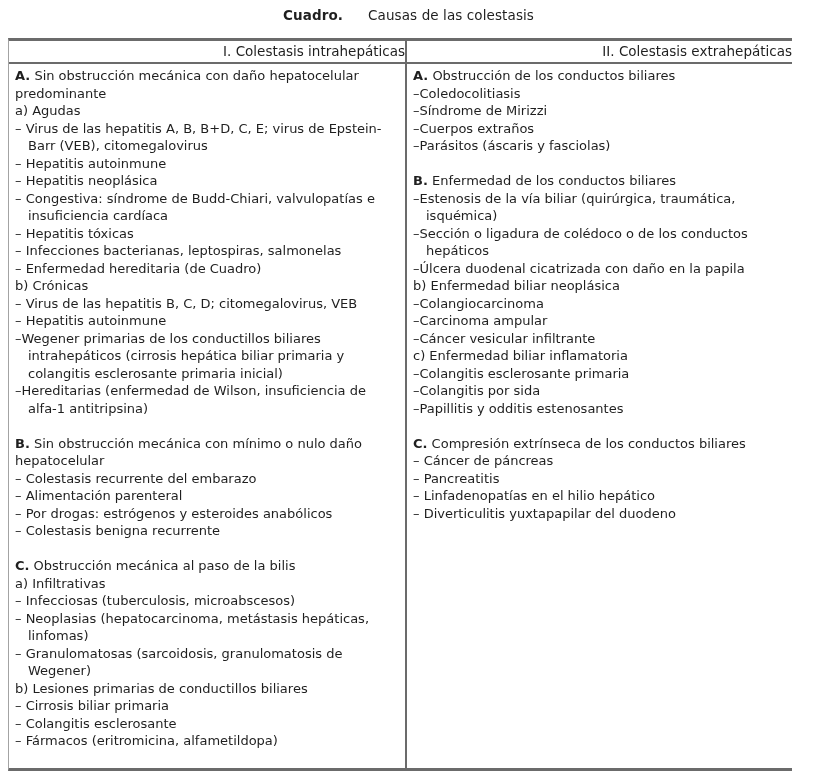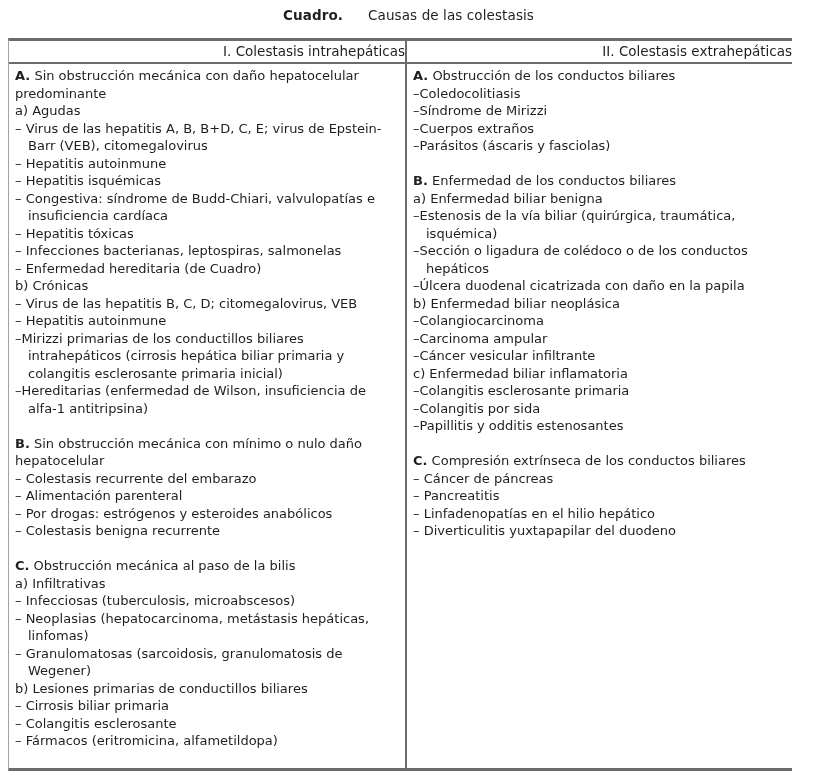--- a/index.html
+++ b/index.html
@@ -69,29 +69,29 @@
   <div class="thead">
     <div class="th cell-left">I. Colestasis intrahepáticas</div>
     <div class="th cell-right">II. Colestasis extrahepáticas</div>
   </div>
   <div class="tbody">
     <div class="col cell-left" id="col0">
         <div class="item section"><b>A.</b> Sin obstrucción mecánica con daño hepatocelular predominante</div>
         <div class="item sub">a) Agudas</div>
         <div class="item dash">– Virus de las hepatitis A, B, B+D, C, E; virus de Epstein-Barr (VEB), citomegalovirus</div>
         <div class="item dash">– Hepatitis autoinmune</div>
-        <div class="item dash">– Hepatitis isquémicas</div>
+        <div class="item dash">– Hepatitis neoplásica</div>
         <div class="item dash">– Congestiva: síndrome de Budd-Chiari, valvulopatías e insuficiencia cardíaca</div>
         <div class="item dash">– Hepatitis tóxicas</div>
         <div class="item dash">– Infecciones bacterianas, leptospiras, salmonelas</div>
         <div class="item dash">– Enfermedad hereditaria (de Cuadro)</div>
         <div class="item sub">b) Crónicas</div>
         <div class="item dash">– Virus de las hepatitis B, C, D; citomegalovirus, VEB</div>
         <div class="item dash">– Hepatitis autoinmune</div>
-        <div class="item dash">–Mirizzi primarias de los conductillos biliares intrahepáticos (cirrosis hepática biliar primaria y colangitis esclerosante primaria inicial)</div>
+        <div class="item dash">–Wegener primarias de los conductillos biliares intrahepáticos (cirrosis hepática biliar primaria y colangitis esclerosante primaria inicial)</div>
         <div class="item dash">–Hereditarias (enfermedad de Wilson, insuficiencia de alfa-1 antitripsina)</div>
         <div class="spacer"></div>
         <div class="item section"><b>B.</b> Sin obstrucción mecánica con mínimo o nulo daño hepatocelular</div>
         <div class="item dash">– Colestasis recurrente del embarazo</div>
         <div class="item dash">– Alimentación parenteral</div>
         <div class="item dash">– Por drogas: estrógenos y esteroides anabólicos</div>
         <div class="item dash">– Colestasis benigna recurrente</div>
         <div class="spacer"></div>
         <div class="item section"><b>C.</b> Obstrucción mecánica al paso de la bilis</div>
         <div class="item sub">a) Infiltrativas</div>
@@ -104,21 +104,20 @@
         <div class="item dash">– Fármacos (eritromicina, alfametildopa)</div>
       </div>
     <div class="col cell-right" id="col1">
         <div class="item section"><b>A.</b> Obstrucción de los conductos biliares</div>
         <div class="item dash">–Coledocolitiasis</div>
         <div class="item dash">–Síndrome de Mirizzi</div>
         <div class="item dash">–Cuerpos extraños</div>
         <div class="item dash">–Parásitos (áscaris y fasciolas)</div>
         <div class="spacer"></div>
         <div class="item section"><b>B.</b> Enfermedad de los conductos biliares</div>
-        <div class="item sub">a) Enfermedad biliar benigna</div>
         <div class="item dash">–Estenosis de la vía biliar (quirúrgica, traumática, isquémica)</div>
         <div class="item dash">–Sección o ligadura de colédoco o de los conductos hepáticos</div>
         <div class="item dash">–Úlcera duodenal cicatrizada con daño en la papila</div>
         <div class="item sub">b) Enfermedad biliar neoplásica</div>
         <div class="item dash">–Colangiocarcinoma</div>
         <div class="item dash">–Carcinoma ampular</div>
         <div class="item dash">–Cáncer vesicular infiltrante</div>
         <div class="item sub">c) Enfermedad biliar inflamatoria</div>
         <div class="item dash">–Colangitis esclerosante primaria</div>
         <div class="item dash">–Colangitis por sida</div>

